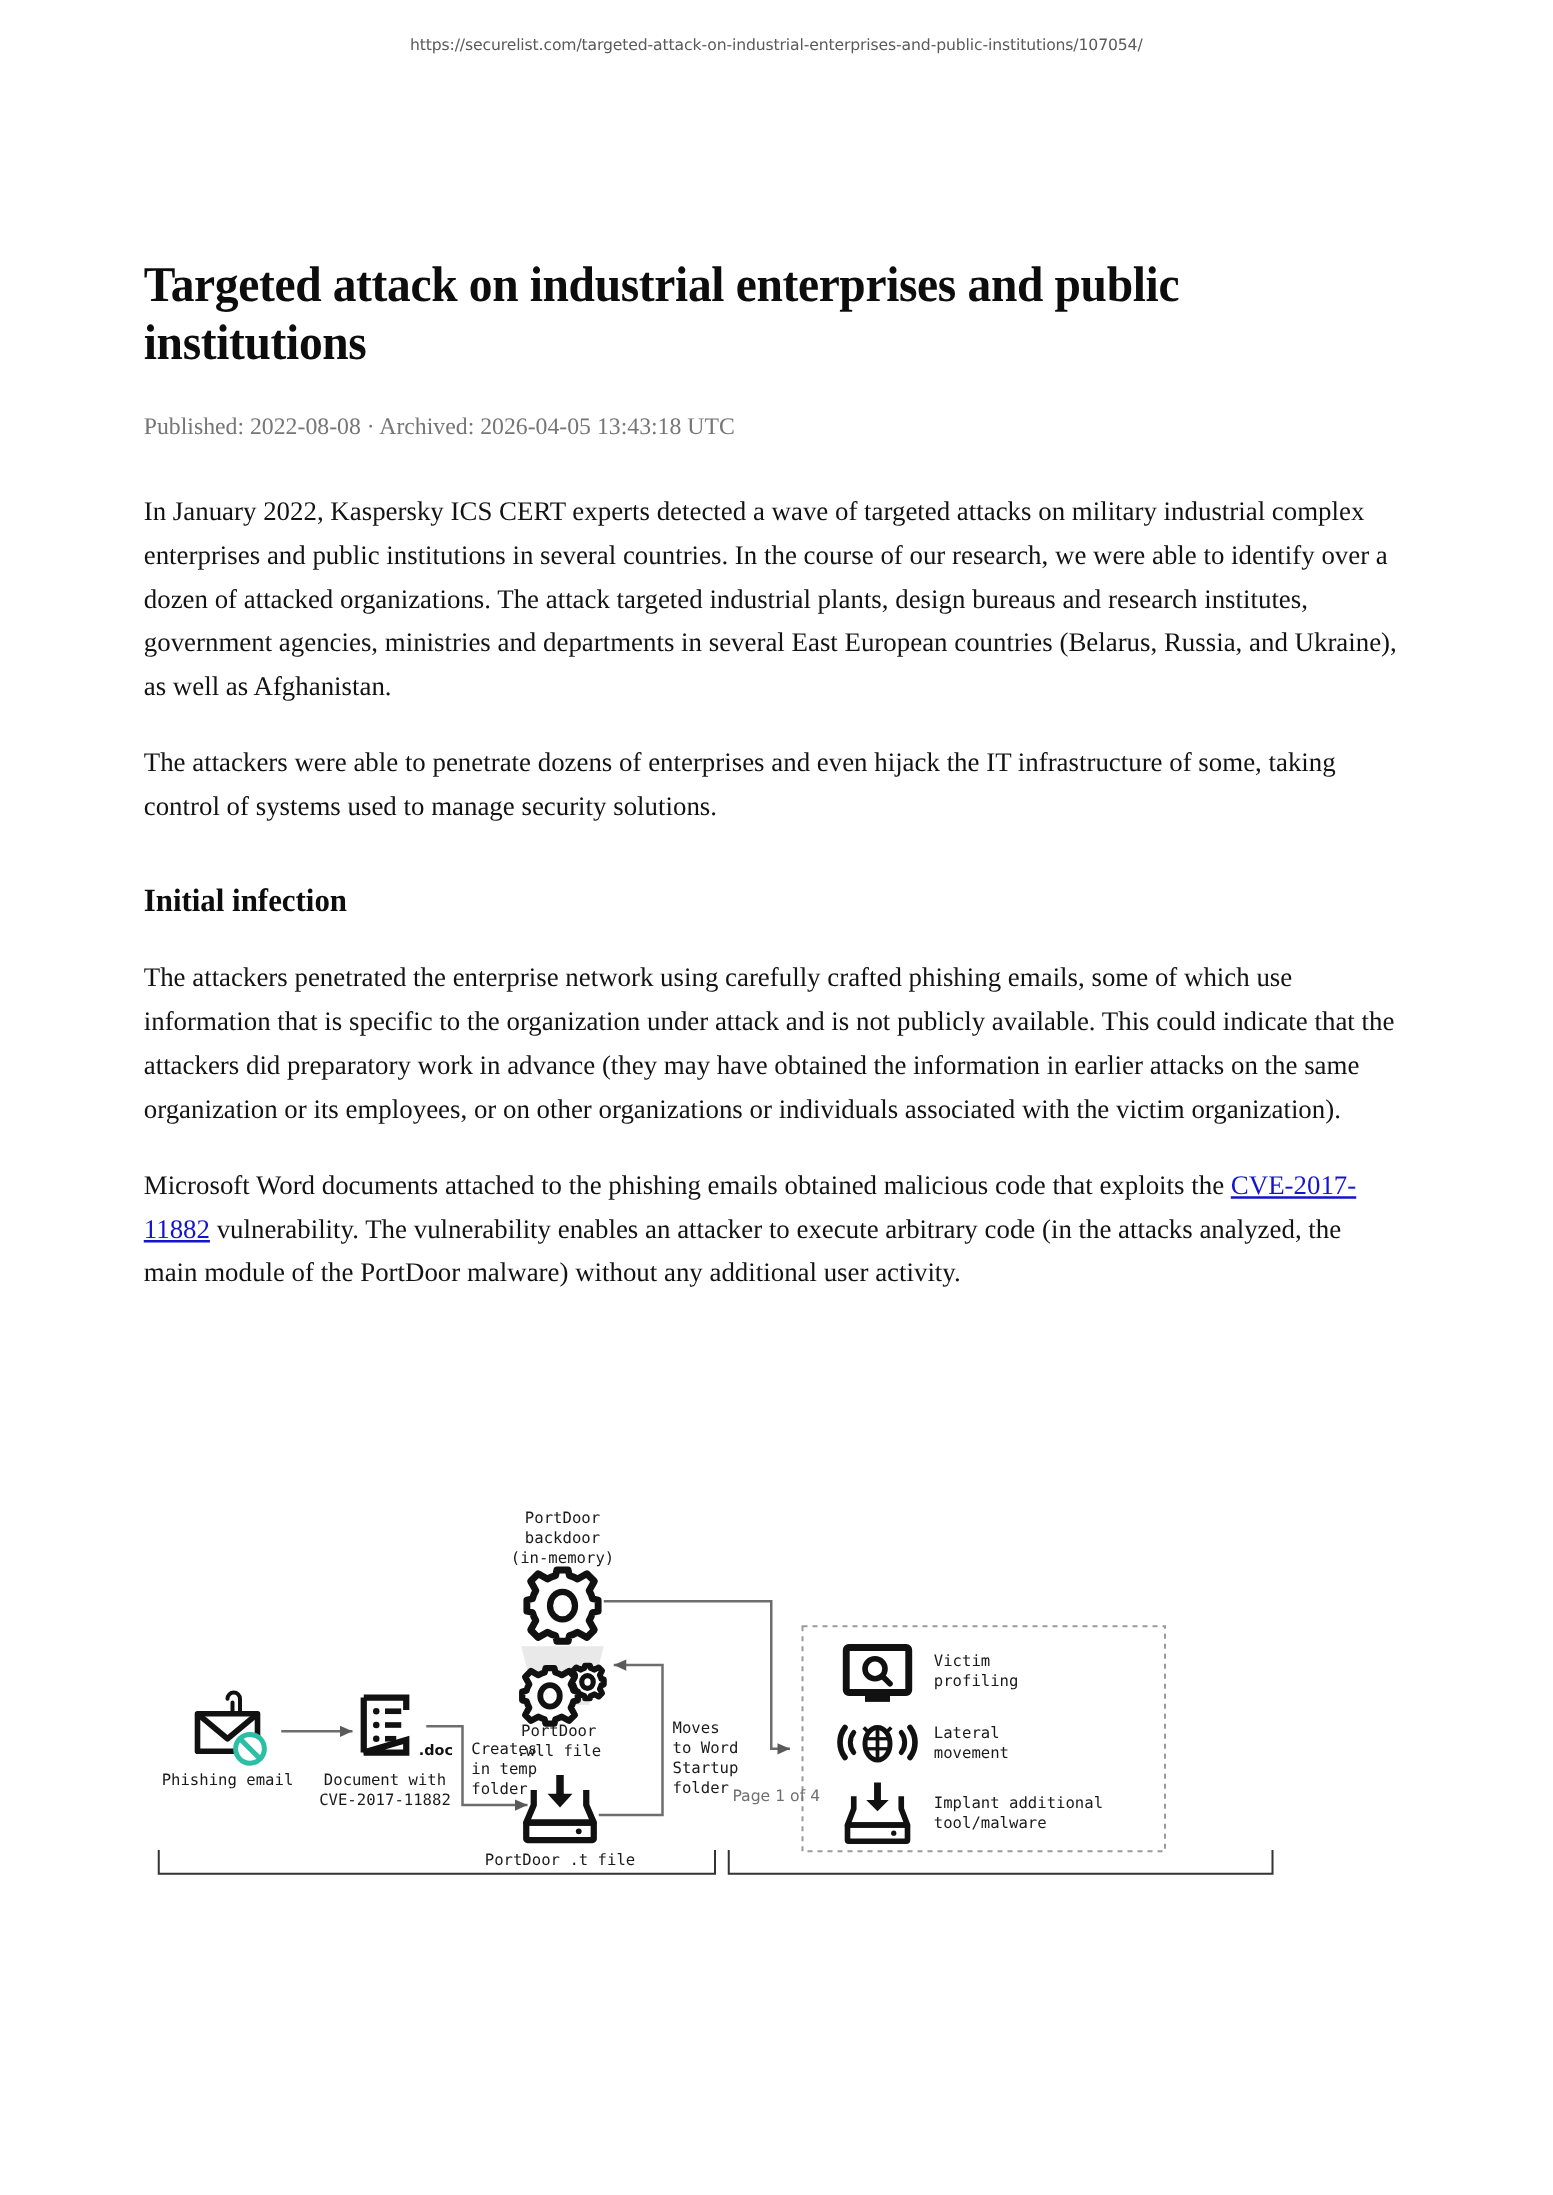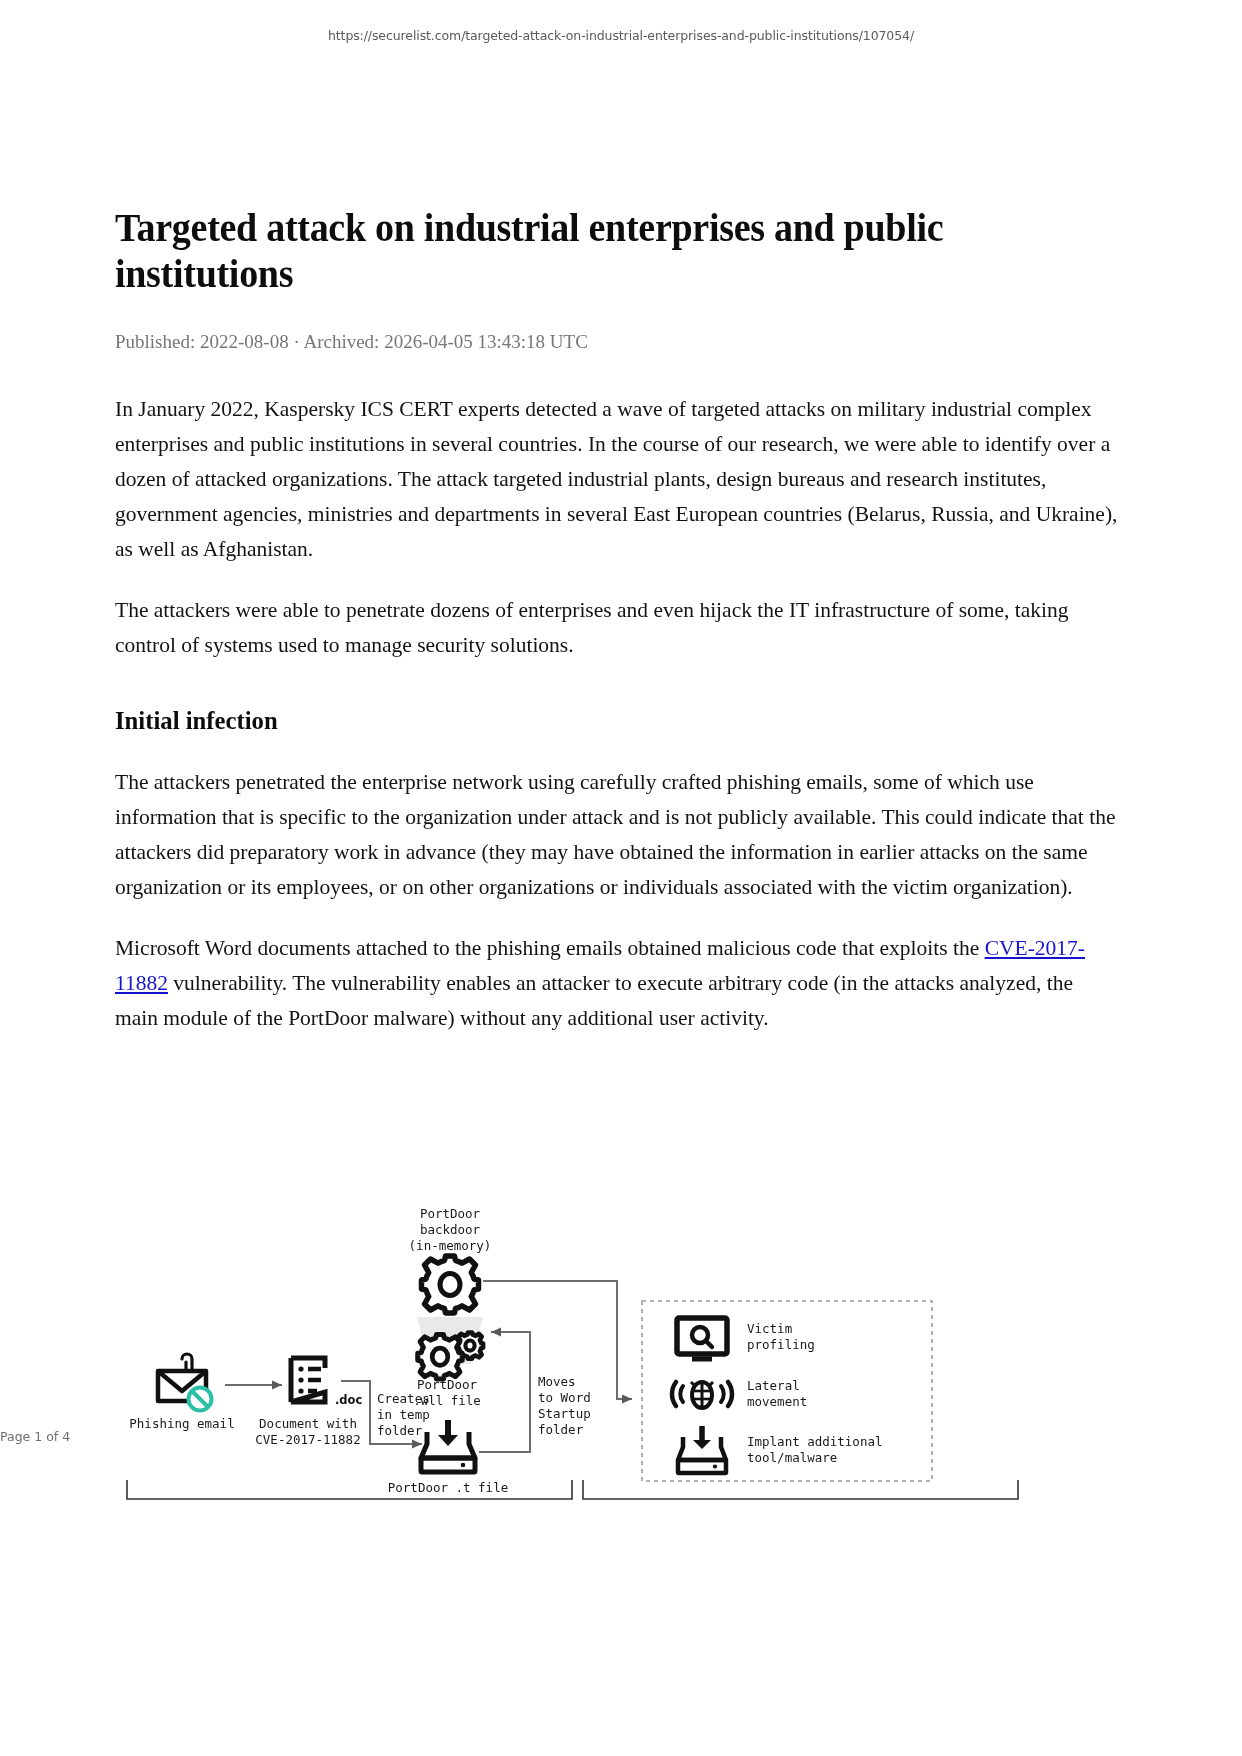--- a/index.html
+++ b/index.html
@@ -106,20 +106,21 @@
   .diagram-svg {
     display: block;
   }
 
   
   .page-footer {
     position: absolute;
     bottom: 52px;
     left: 0;
     width: 1242px;
+    text-align: center;
     font-family: "DejaVu Sans", sans-serif;
     font-size: 12.5px;
     color: #6f6f6f;
   }
 </style>
 </head>
 <body>
 
 <div class="page">
 

